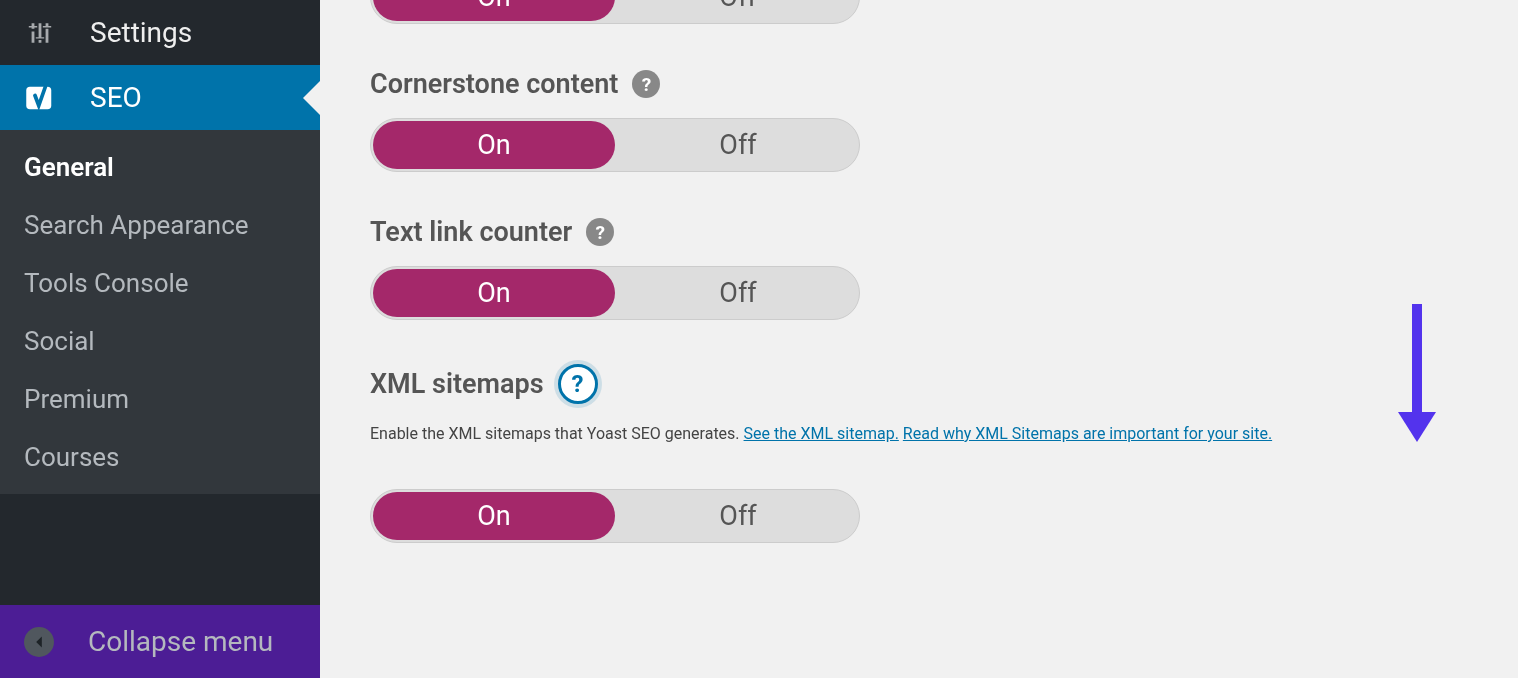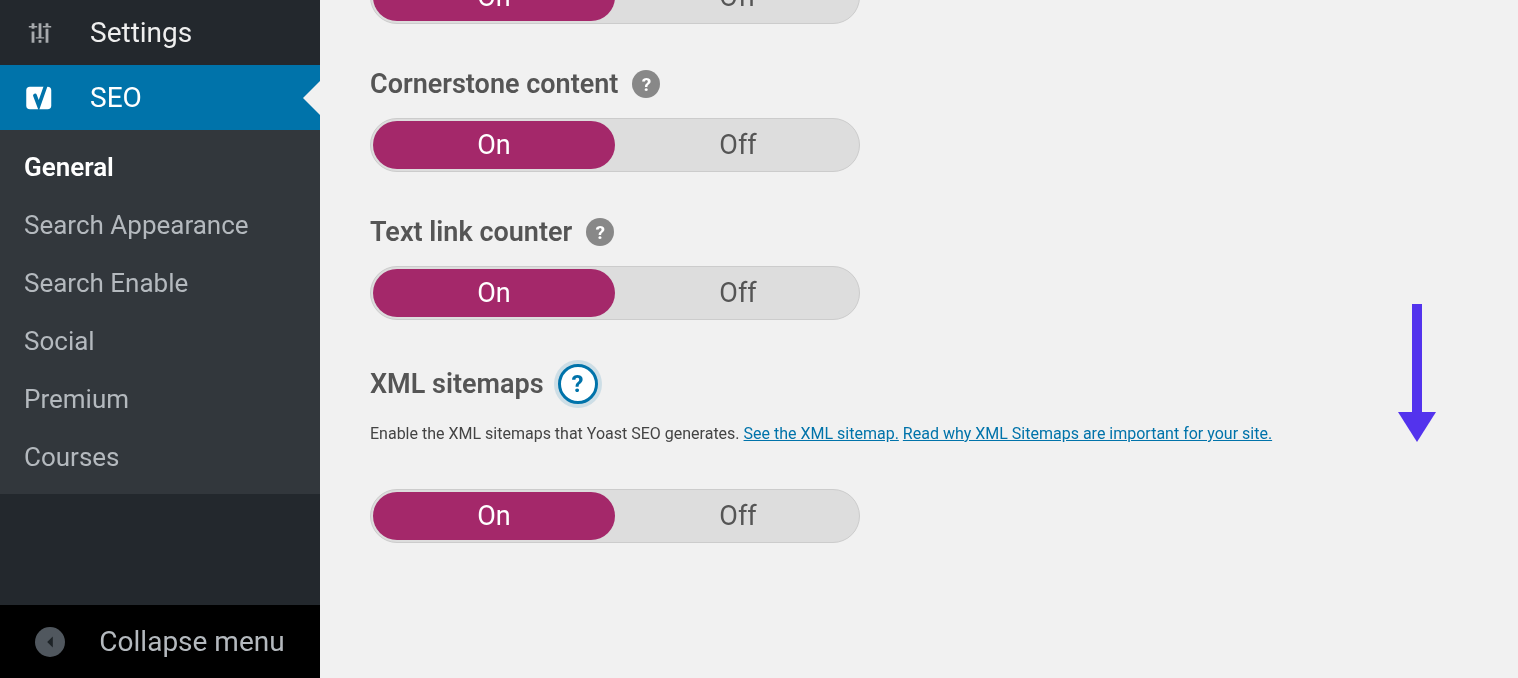--- a/index.html
+++ b/index.html
@@ -12,21 +12,21 @@
     .sidebar-item.active::after { content: ''; position: absolute; right: -1px; top: 50%; transform: translateY(-50%); border: 18px solid transparent; border-right-color: #f1f1f1; }
     
     .sidebar-icon { width: 32px; height: 32px; display: inline-flex; align-items: center; justify-content: center; flex-shrink: 0; }
     
     .submenu { background: #32373c; padding: 8px 0; }
     .submenu-item { padding: 14px 24px; color: #b4b9be; font-size: 26px; cursor: pointer; }
     .submenu-item.active { color: #fff; font-weight: 600; }
     
     .spacer { flex: 1; }
     
-    .collapse { display: flex; align-items: center; padding: 20px 24px; color: #b4b9be; font-size: 28px; cursor: pointer; gap: 34px; background: #000000; justify-content: center; }
+    .collapse { display: flex; align-items: center; padding: 20px 24px; color: #b4b9be; font-size: 28px; cursor: pointer; gap: 34px; background: #4c1d95; }
     .collapse-icon { width: 30px; height: 30px; border-radius: 50%; background: #50575e; display: inline-flex; align-items: center; justify-content: center; }
     
     .main { flex: 1; padding: 0 50px; overflow: hidden; position: relative; }
     
     .section { margin-top: 44px; }
     .section-first { margin-top: -30px; }
     
     .section-header { display: flex; align-items: center; gap: 14px; margin-bottom: 18px; }
     .section-title { font-size: 27px; font-weight: 600; color: #555; }
     
@@ -63,21 +63,21 @@
           <rect x="1" y="3" width="20" height="18" rx="3" fill="#fff"></rect>
           <path d="M17 1 L11 18 L8 10" stroke="#0073aa" stroke-width="3" fill="none" stroke-linecap="round"></path>
         </svg>
     </span>
     <span>SEO</span>
   </div>
 
   <div class="submenu">
     <div class="submenu-item active">General</div>
     <div class="submenu-item">Search Appearance</div>
-    <div class="submenu-item">Search Enable</div>
+    <div class="submenu-item">Tools Console</div>
     <div class="submenu-item">Social</div>
     <div class="submenu-item">Premium</div>
     <div class="submenu-item">Courses</div>
   </div>
 
   <div class="spacer"></div>
 
   <div class="collapse">
     <span class="collapse-icon">
       <svg width="14" height="14" viewBox="0 0 10 10" fill="#1d2327">

